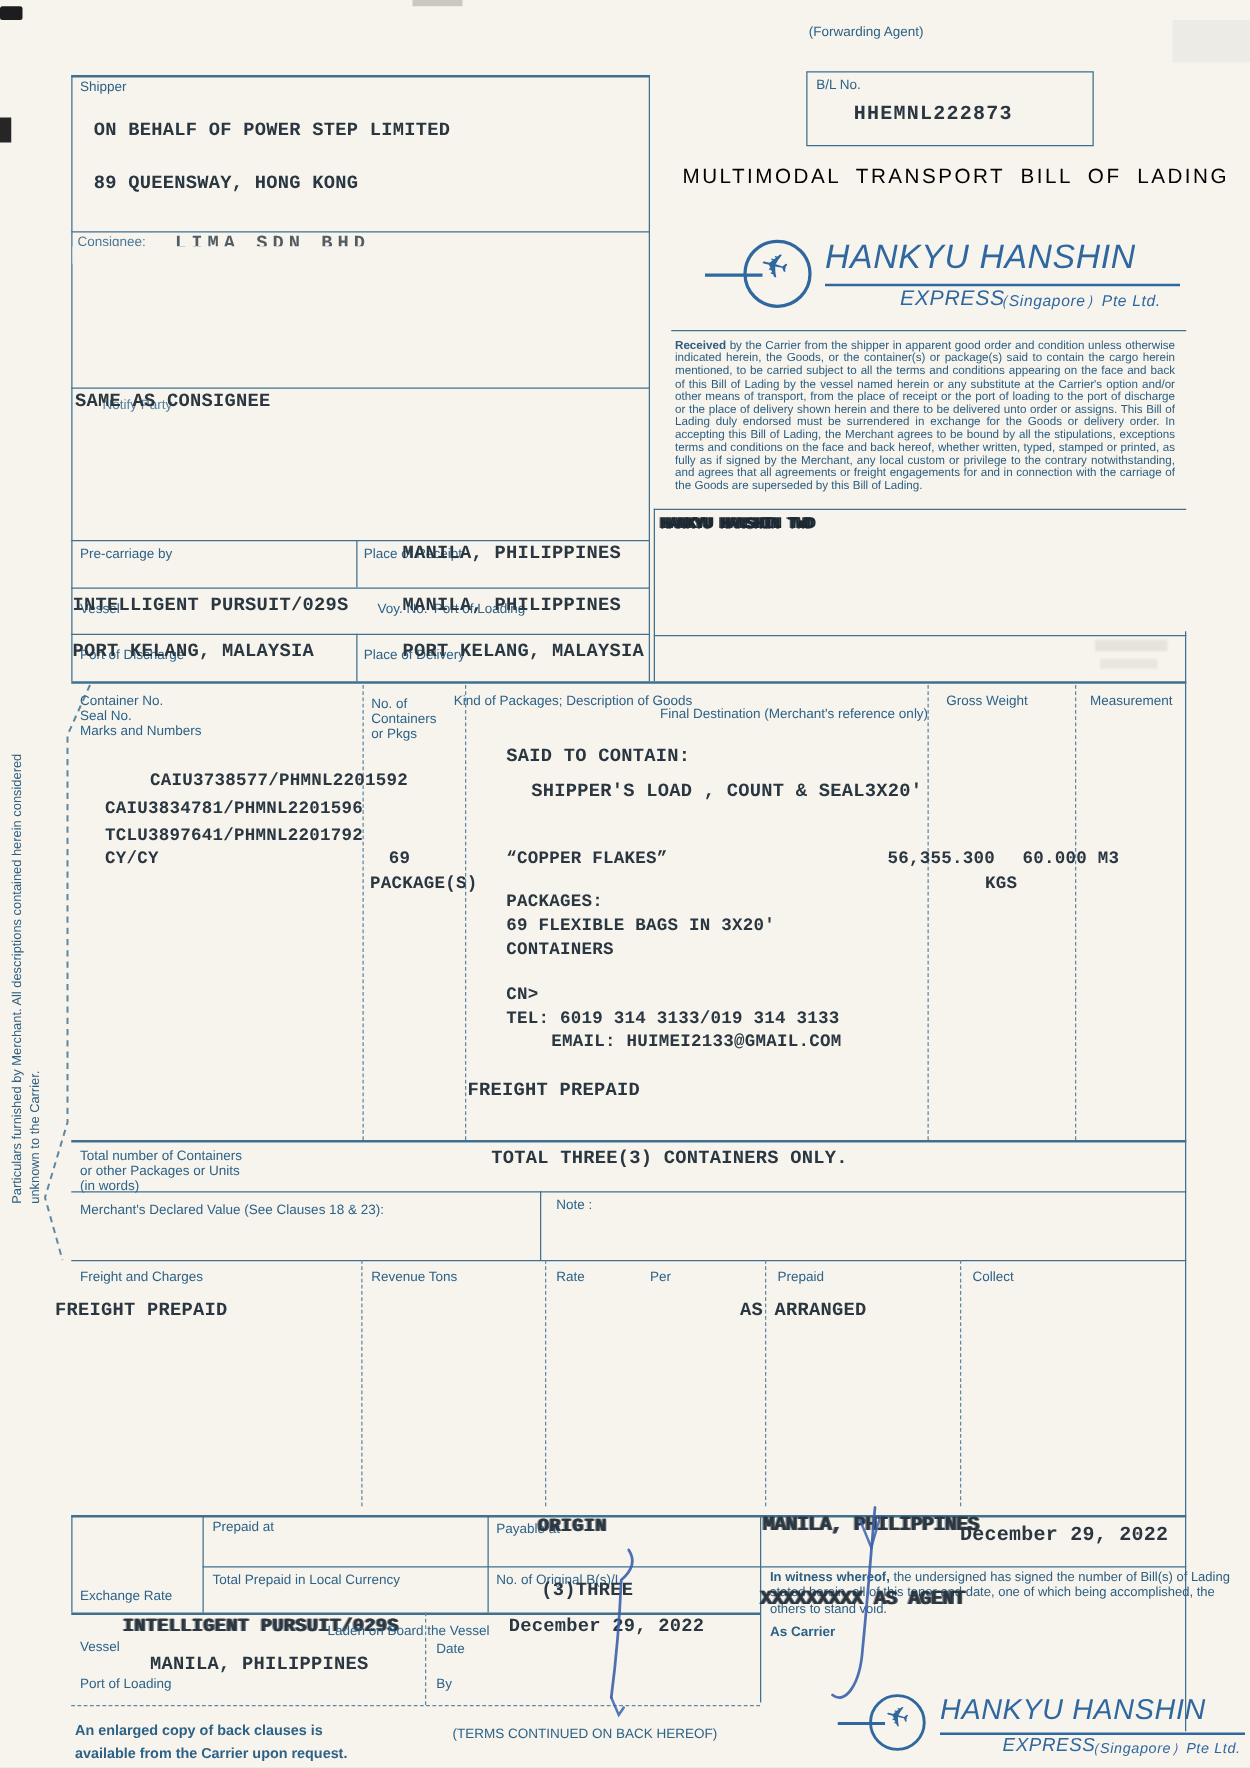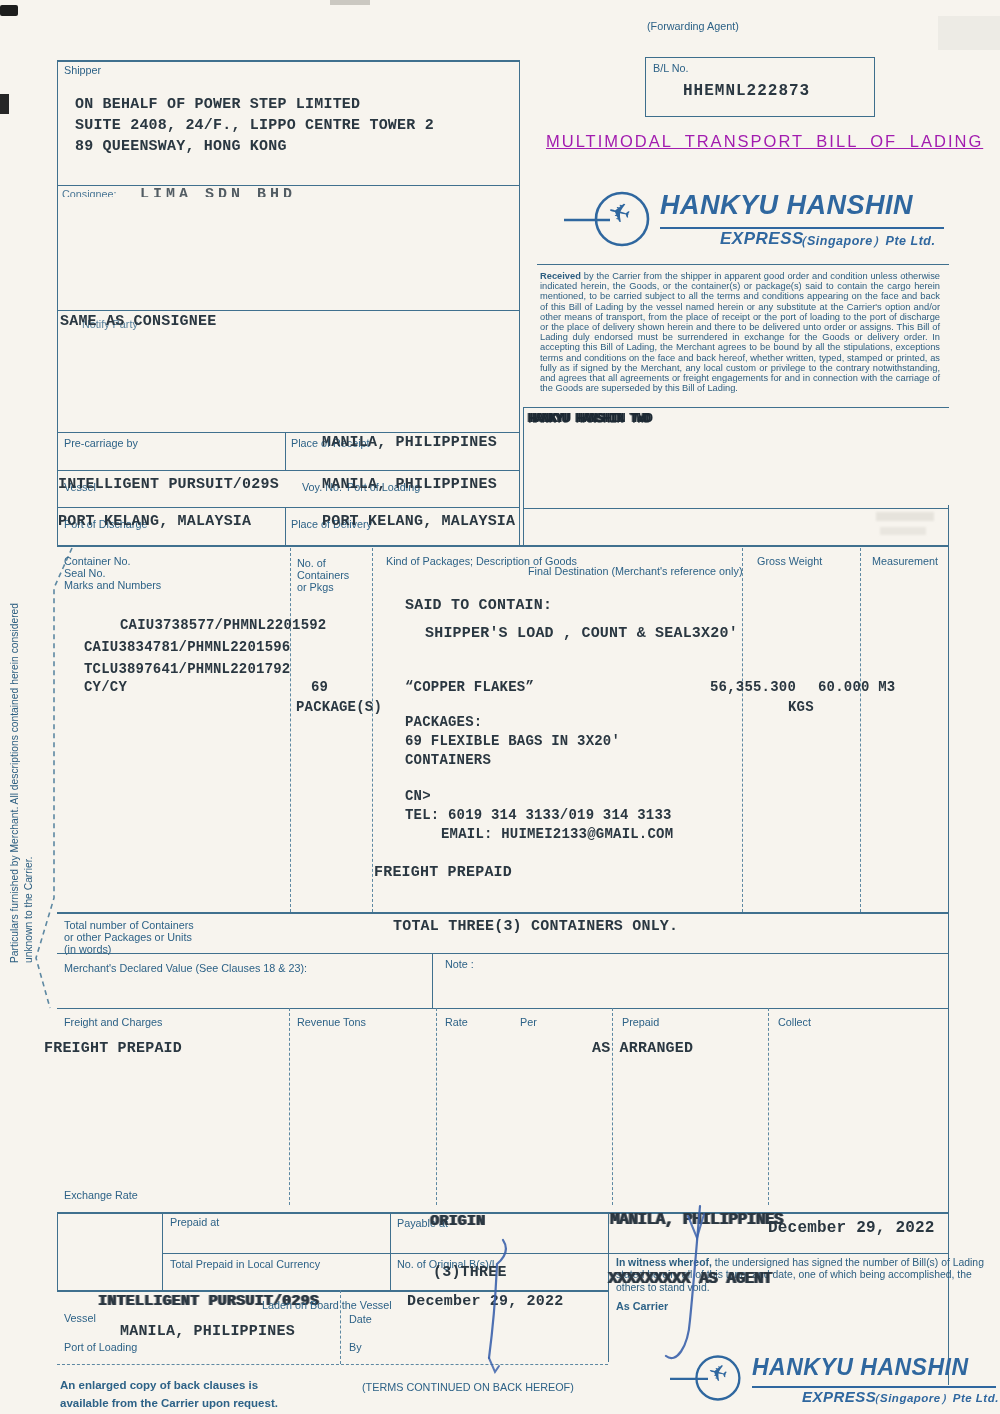--- a/index.html
+++ b/index.html
@@ -15,21 +15,21 @@
   .hd{position:absolute;height:0;border-top:1.6px dashed #5d88a2;}
   
   .lab{position:absolute;font-size:10.8px;color:#2d6287;white-space:pre;}
   .lab.b{font-weight:bold;text-align:center;}
   .ty{position:absolute;font-family:"Liberation Mono","DejaVu Sans Mono",monospace;
       font-weight:bold;color:#2a3741;font-size:14px;white-space:pre;letter-spacing:.2px;}
   .t15{font-size:15px;}
   .t16{font-size:16px;}
   .smear{text-shadow:1px 0 rgba(25,35,48,.75),-1px 0 rgba(25,35,48,.45);}
   .para{position:absolute;text-align:justify;color:#2c5e80;}
-  .logo-name{position:absolute;font-style:italic;font-weight:bold;color:#2f679f;letter-spacing:.5px;white-space:pre;}
+  .logo-name{position:absolute;font-style:italic;font-weight:normal;color:#2f679f;letter-spacing:.5px;white-space:pre;}
   .logo-ul{position:absolute;background:#2f679f;height:2.4px;}
   .plane{position:absolute;color:#2f679f;transform:scaleX(-1) rotate(-14deg);}
   .artifact{position:absolute;}
   .cover{position:absolute;background:#f7f4ee;}
 </style>
 </head>
 <body>
 
 <div class="page">
 
@@ -38,21 +38,20 @@
   <div class="artifact" style="left:330px;top:0;width:40px;height:5px;background:#cbc8c1;"></div>
   <div class="artifact" style="left:938px;top:16px;width:62px;height:34px;background:#edebe5;"></div>
   <div class="artifact" style="left:876px;top:512px;width:58px;height:9px;background:#d9d6cf;opacity:.55;filter:blur(1px);"></div>
   <div class="artifact" style="left:880px;top:527px;width:46px;height:8px;background:#dcd9d2;opacity:.5;filter:blur(1px);"></div>
 
   <div class="hl" style="left:57px;top:60px;width:463px;"></div>
   <div class="vl vthin" style="left:57px;top:60px;height:485px;"></div>
   <div class="vl vthin" style="left:519px;top:60px;height:485px;"></div>
   <div class="lab" style="left:64px;top:64px;">Shipper</div>
   <div class="ty t15" style="left:75px;top:96px;">ON BEHALF OF POWER STEP LIMITED</div>
-  <div class="ty t15" style="left:75px;top:117px;">SUITE 2408, 24/F., LIPPO CENTRE TOWER 2</div>
   <div class="ty t15" style="left:75px;top:138px;">89 QUEENSWAY, HONG KONG</div>
 
   <div class="hl thin" style="left:57px;top:185px;width:463px;"></div>
   <div class="lab" style="left:62px;top:188px;opacity:.85;">Consignee:</div>
   <div class="ty t15" style="left:140px;top:186px;letter-spacing:4px;opacity:.8;">LIMA SDN BHD</div>
   <div class="cover" style="left:58px;top:197px;width:460px;height:14px;"></div>
 
   <div class="hl thin" style="left:57px;top:310px;width:463px;"></div>
   <div class="lab" style="left:82px;top:318px;opacity:.8;">Notify Party</div>
   <div class="ty t15" style="left:60px;top:313px;">SAME AS CONSIGNEE</div>
@@ -74,21 +73,21 @@
   <div class="vl vthin" style="left:285px;top:507px;height:38px;"></div>
   <div class="lab" style="left:64px;top:518px;">Port of Discharge</div>
   <div class="ty t15" style="left:58px;top:513px;">PORT KELANG, MALAYSIA</div>
   <div class="lab" style="left:291px;top:518px;">Place of Delivery</div>
   <div class="ty t15" style="left:322px;top:513px;">PORT KELANG, MALAYSIA</div>
 
   <div class="lab" style="left:647px;top:20px;">(Forwarding Agent)</div>
   <div style="position:absolute;left:645px;top:57px;width:228px;height:58px;border:1.5px solid #3d6e8c;"></div>
   <div class="lab" style="left:653px;top:62px;">B/L No.</div>
   <div class="ty t16" style="left:683px;top:82px;letter-spacing:1px;">HHEMNL222873</div>
-  <div style="position:absolute;left:546px;top:132px;width:404px;font-size:16.5px;letter-spacing:2px;word-spacing:6px;color:#a21caf;white-space:pre;text-decoration:underline;">MULTIMODAL TRANSPORT BILL OF LADING</div>
+  <div style="position:absolute;left:546px;top:132px;width:404px;font-size:16.5px;letter-spacing:2px;word-spacing:6px;color:#000000;white-space:pre;">MULTIMODAL TRANSPORT BILL OF LADING</div>
 
   <div style="position:absolute;left:552px;top:183px;width:396px;height:72px;">
     <svg style="position:absolute;left:12px;top:6px;" width="92" height="60" viewBox="0 0 92 60">
       <circle cx="58" cy="30" r="26" fill="none" stroke="#2f679f" stroke-width="2.6"></circle>
       <line x1="0" y1="31" x2="46" y2="31" stroke="#2f679f" stroke-width="2.6"></line>
     </svg>
     <div class="plane" style="left:56px;top:14px;font-size:27px;">✈</div>
     <div class="logo-name" style="left:108px;top:7px;font-size:27px;">HANKYU HANSHIN</div>
     <div class="logo-ul" style="left:108px;top:44px;width:284px;"></div>
     <div class="logo-name" style="left:168px;top:46px;font-size:17px;">EXPRESS</div>
@@ -122,21 +121,21 @@
   <div class="vd" style="left:372px;top:548px;height:364px;"></div>
   <div class="vd" style="left:742px;top:548px;height:364px;"></div>
   <div class="vd" style="left:860px;top:548px;height:364px;"></div>
 
   <div class="lab" style="left:64px;top:555px;">Container No.</div>
   <div class="lab" style="left:64px;top:567px;">Seal No.</div>
   <div class="lab" style="left:64px;top:579px;">Marks and Numbers</div>
   <div class="lab" style="left:297px;top:557px;">No. of</div>
   <div class="lab" style="left:297px;top:569px;">Containers</div>
   <div class="lab" style="left:297px;top:581px;">or Pkgs</div>
-  <div class="lab" style="left:386px;top:555px;">Kind of Packages; Description of Goods</div>
+  <div class="lab" style="left:363px;top:555px;">Kind of Packages; Description of Goods</div>
   <div class="lab" style="left:757px;top:555px;">Gross Weight</div>
   <div class="lab" style="left:872px;top:555px;">Measurement</div>
 
   <div class="ty t15" style="left:405px;top:597px;">SAID TO CONTAIN:</div>
   <div class="ty t15" style="left:405px;top:625px;margin-left:20px;">SHIPPER'S LOAD , COUNT &amp; SEAL3X20'</div>
   <div class="ty" style="left:84px;top:617px;margin-left:36px;">CAIU3738577/PHMNL2201592</div>
   <div class="ty" style="left:84px;top:639px;">CAIU3834781/PHMNL2201596</div>
   <div class="ty" style="left:84px;top:661px;">TCLU3897641/PHMNL2201792</div>
   <div class="ty" style="left:84px;top:679px;">CY/CY</div>
   <div class="ty" style="left:311px;top:679px;">69</div>
@@ -178,21 +177,21 @@
   <div class="ty t15" style="left:44px;top:1040px;">FREIGHT PREPAID</div>
   <div class="ty t15" style="left:592px;top:1040px;">AS ARRANGED</div>
 
   <div class="hl" style="left:57px;top:1212px;width:892px;"></div>
   <div class="vl vthin" style="left:57px;top:1212px;height:78px;"></div>
   <div class="vl vthin" style="left:162px;top:1212px;height:78px;"></div>
   <div class="vl vthin" style="left:390px;top:1212px;height:78px;"></div>
   <div class="vl vthin" style="left:608px;top:1212px;height:150px;"></div>
   <div class="hl thin" style="left:162px;top:1253px;width:787px;"></div>
 
-  <div class="lab" style="left:64px;top:1189px;">Exchange Rate</div>
+  <div class="lab" style="left:64px;top:1271px;">Exchange Rate</div>
   <div class="lab" style="left:170px;top:1216px;">Prepaid at</div>
   <div class="lab" style="left:397px;top:1217px;">Payable at</div>
   <div class="ty t15 smear" style="left:430px;top:1213px;">ORIGIN</div>
   <div class="ty t16 smear" style="left:610px;top:1211px;letter-spacing:-0.5px;">MANILA, PHILIPPINES</div>
   <div class="ty t16" style="left:768px;top:1219px;">December 29, 2022</div>
 
   <div class="lab" style="left:170px;top:1258px;">Total Prepaid in Local Currency</div>
   <div class="lab" style="left:397px;top:1258px;">No. of Original B(s)/L</div>
   <div class="ty t15" style="left:433px;top:1264px;">(3)THREE</div>
 

